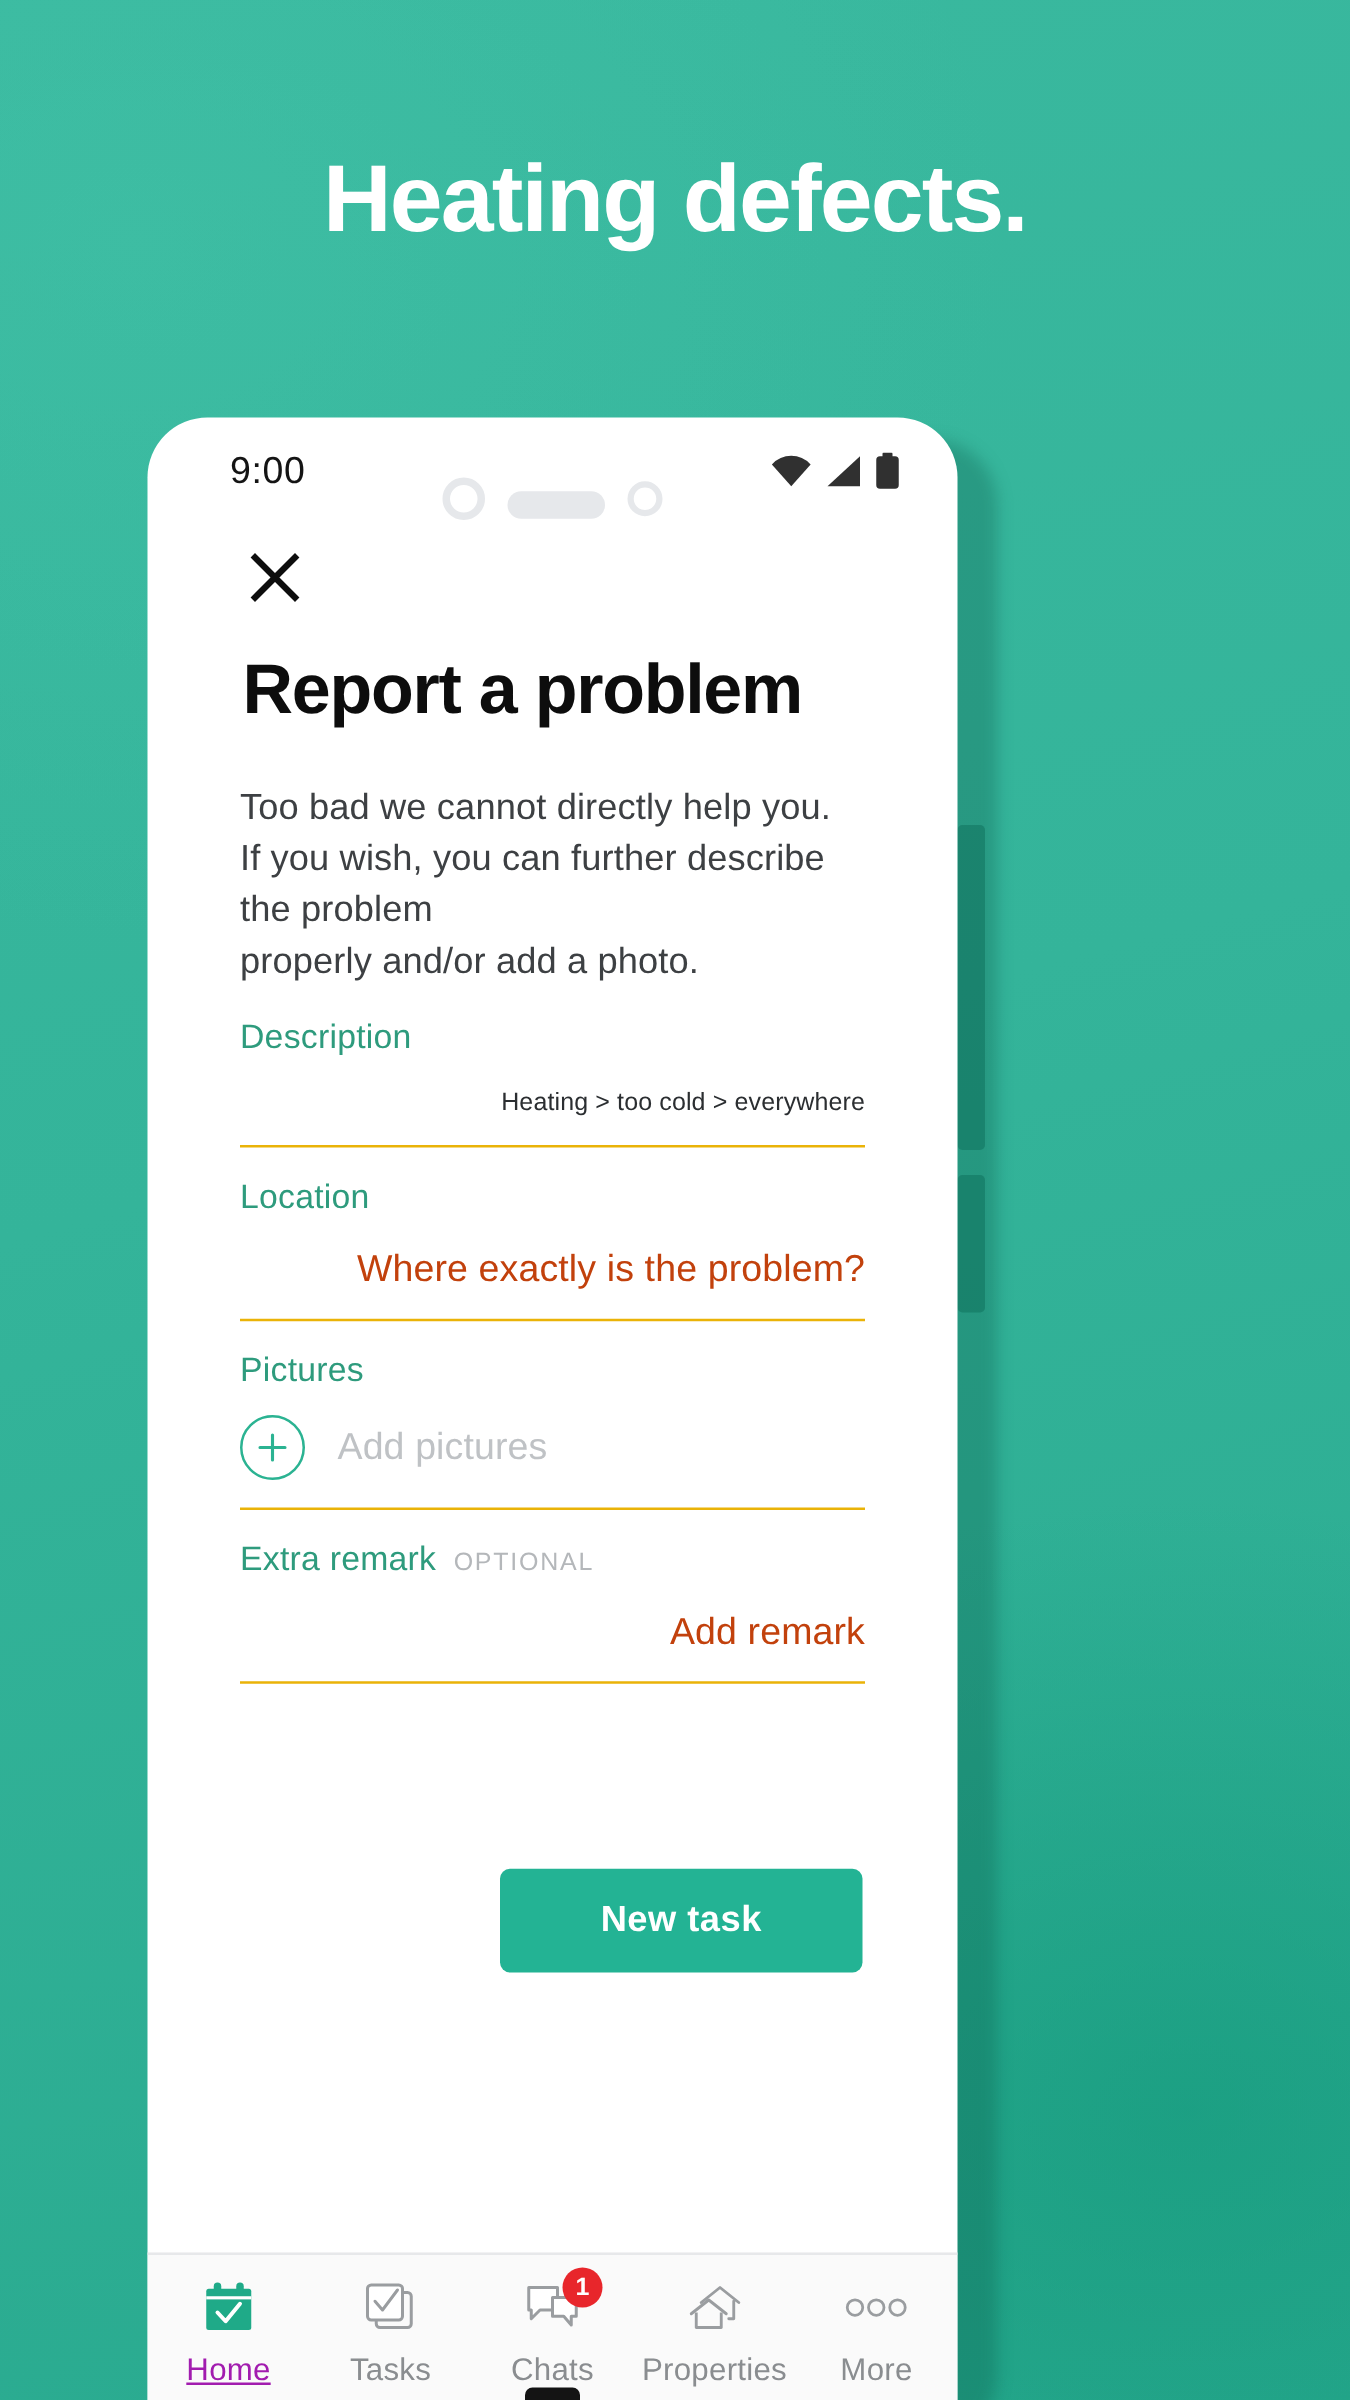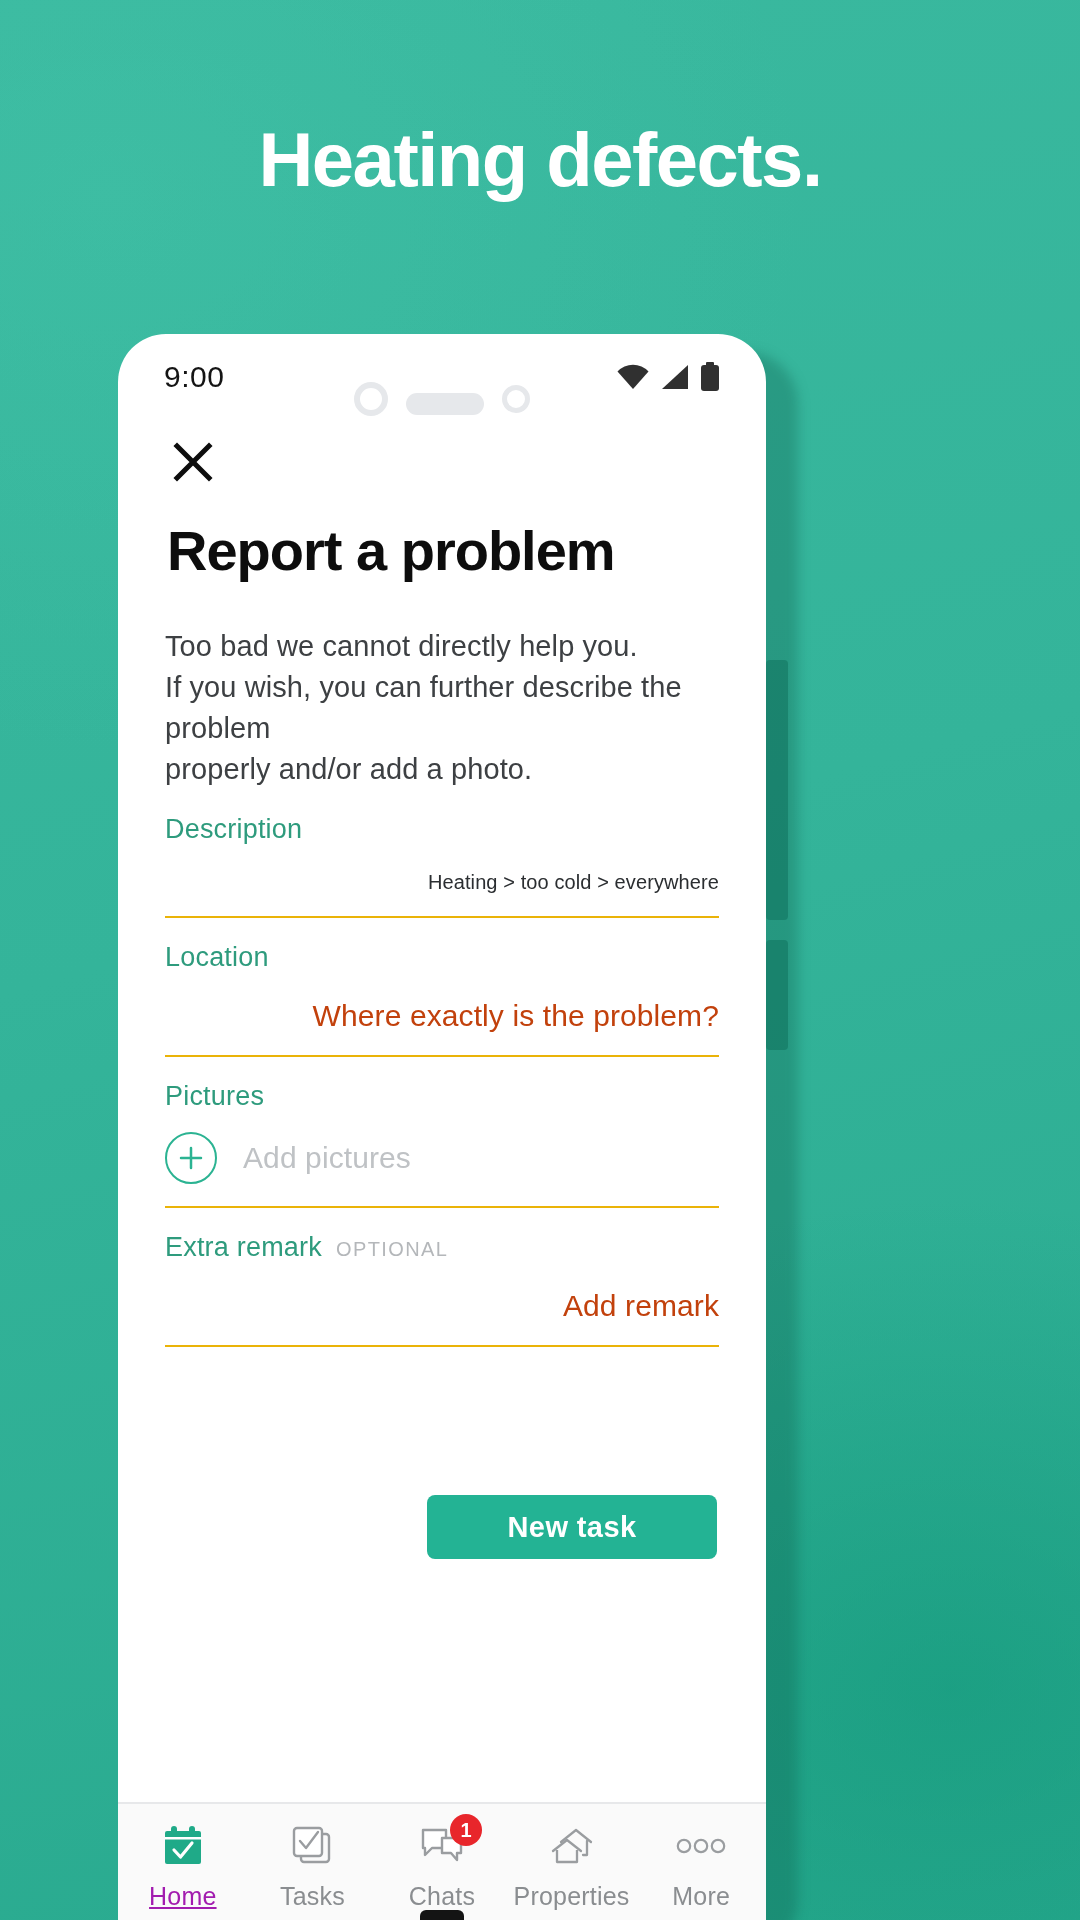--- a/index.html
+++ b/index.html
@@ -62,20 +62,21 @@
   
   .statusbar {
     position:relative;
     height:86px;
     display:flex; align-items:center;
     padding:0 46px;
   }
   .clock {
     font-size:30px; color:#141414; font-weight:normal;
     letter-spacing:.5px;
+    margin-left:20px;
   }
   .notch-group {
     position:absolute; left:50%; top:48px;
     transform:translateX(-50%);
     display:flex; align-items:center; gap:18px;
   }
   .cam-ring {
     width:34px; height:34px; border-radius:50%;
     border:6px solid #e6e8eb; background:#fff;
   }
@@ -84,21 +85,21 @@
     width:78px; height:22px; border-radius:11px; background:#e6e8eb;
     margin-top:10px;
   }
   .status-icons {
     margin-left:auto;
     display:flex; align-items:center; gap:11px;
   }
   .status-icons svg { display:block; }
 
   
-  .content { padding:0 47px; }
+  .content { padding:0 74px; }
 
   .close-row { padding:14px 0 8px; }
   .close-btn {
     width:56px; height:56px;
     display:flex; align-items:center; justify-content:center;
     cursor:pointer;
   }
   .close-btn svg { display:block; }
 
   .page-title {
@@ -172,21 +173,21 @@
     padding-right:2px;
   }
   .btn-primary {
     background:#23b394;
     color:#ffffff;
     font-size:29px;
     font-weight:bold;
     letter-spacing:.4px;
     border:none;
     border-radius:8px;
-    width:290px; height:64px;
+    width:290px; height:83px;
     cursor:pointer;
     font-family:"Liberation Sans", sans-serif;
   }
 
   
   .bottom-nav {
     position:absolute;
     left:0; bottom:0; width:100%;
     height:132px;
     background:#fafafa;

